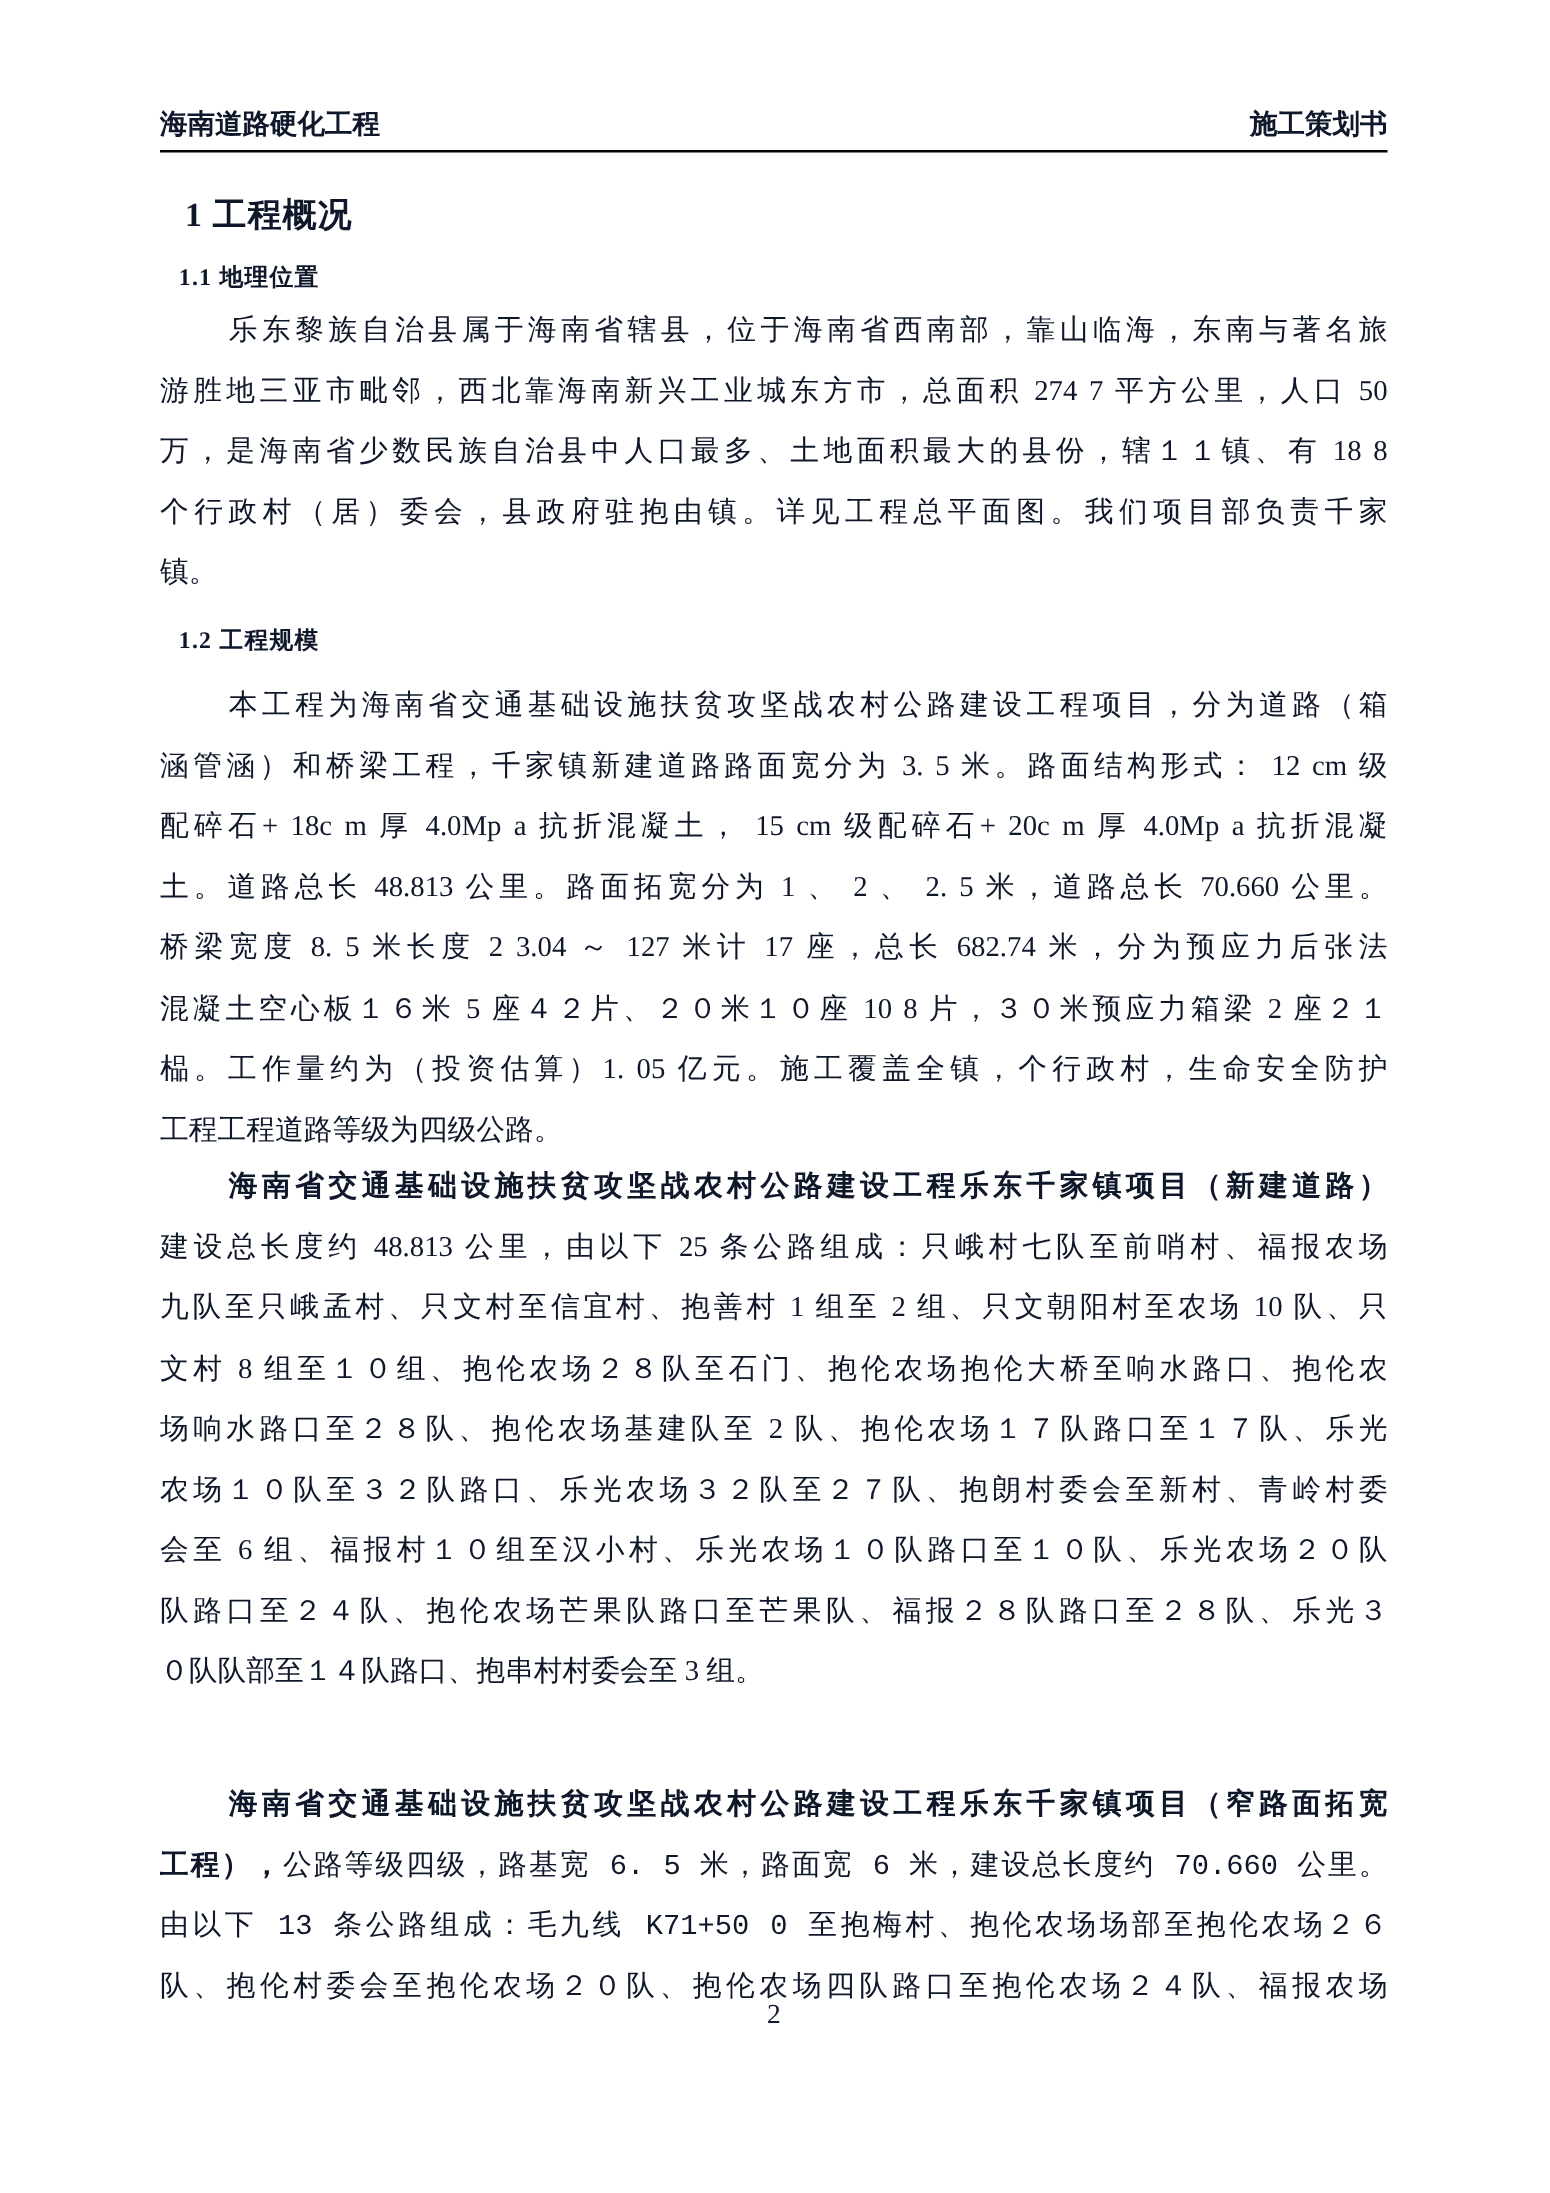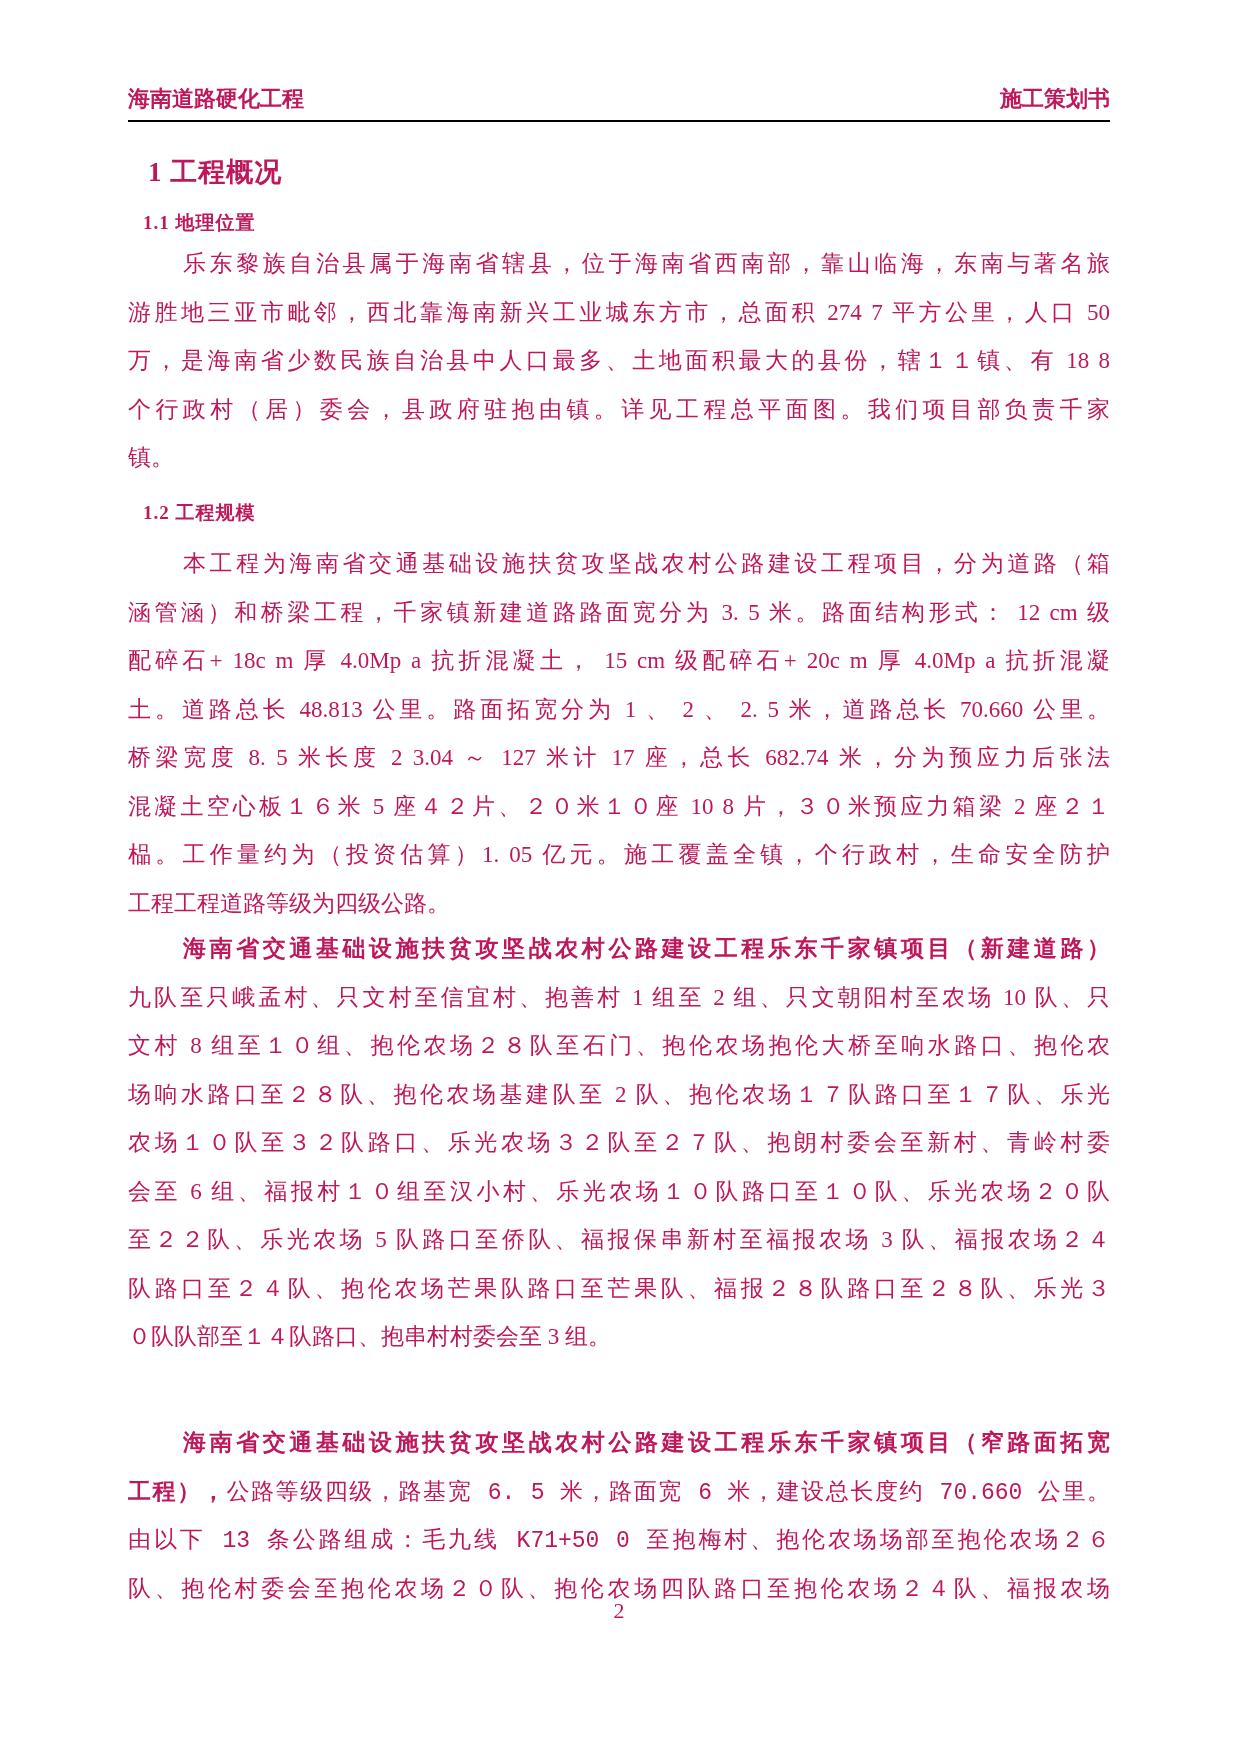--- a/index.html
+++ b/index.html
@@ -1,21 +1,21 @@
 <!DOCTYPE html>
 <html lang="zh"><head>
 <meta charset="utf-8">
 <style>
   html,body{margin:0;padding:0;background:#9e9e9e;}
   .page{
     position:relative;
     width:1240px;height:1754px;
     margin:0 auto;
     background:#ffffff;
-    color:#be185d;
+    color:#0f172a;
     font-family:"Liberation Serif","DejaVu Serif",serif;
     overflow:hidden;
   }
   
   .page-header{
     position:absolute;
     left:128px;right:130px;top:85px;
     display:flex;justify-content:space-between;align-items:flex-end;
     font-size:22px;line-height:28px;font-weight:bold;
     padding-bottom:7px;
@@ -82,26 +82,26 @@
         <div class="line"><span>涵管涵）和桥梁工程，千家镇新建道路路面宽分为 3. 5 米。路面结构形式： 12 cm 级</span></div>
         <div class="line"><span>配碎石+ 18c m 厚 4.0Mp a 抗折混凝土， 15 cm 级配碎石+ 20c m 厚 4.0Mp a 抗折混凝</span></div>
         <div class="line"><span>土。道路总长 48.813 公里。路面拓宽分为 1 、 2 、 2. 5 米，道路总长 70.660 公里。</span></div>
         <div class="line"><span>桥梁宽度 8. 5 米长度 2 3.04 ～ 127 米计 17 座，总长 682.74 米，分为预应力后张法</span></div>
         <div class="line"><span>混凝土空心板１６米 5 座４２片、２０米１０座 10 8 片，３０米预应力箱梁 2 座２１</span></div>
         <div class="line"><span>榀。工作量约为（投资估算）1. 05 亿元。施工覆盖全镇，个行政村，生命安全防护</span></div>
         <div class="line last"><span>工程工程道路等级为四级公路。</span></div>
       </div>
       <div class="block p" style="top: 925px;">
         <div class="line indent"><b>海南省交通基础设施扶贫攻坚战农村公路建设工程乐东千家镇项目（新建道路）</b></div>
+        <div class="line"><span>建设总长度约 48.813 公里，由以下 25 条公路组成：只峨村七队至前哨村、福报农场</span></div>
         <div class="line"><span>九队至只峨孟村、只文村至信宜村、抱善村 1 组至 2 组、只文朝阳村至农场 10 队、只</span></div>
         <div class="line"><span>文村 8 组至１０组、抱伦农场２８队至石门、抱伦农场抱伦大桥至响水路口、抱伦农</span></div>
         <div class="line"><span>场响水路口至２８队、抱伦农场基建队至 2 队、抱伦农场１７队路口至１７队、乐光</span></div>
         <div class="line"><span>农场１０队至３２队路口、乐光农场３２队至２７队、抱朗村委会至新村、青岭村委</span></div>
         <div class="line"><span>会至 6 组、福报村１０组至汉小村、乐光农场１０队路口至１０队、乐光农场２０队</span></div>
-        <div class="line"><span>至２２队、乐光农场 5 队路口至侨队、福报保串新村至福报农场 3 队、福报农场２４</span></div>
         <div class="line"><span>队路口至２４队、抱伦农场芒果队路口至芒果队、福报２８队路口至２８队、乐光３</span></div>
         <div class="line last"><span>０队队部至１４队路口、抱串村村委会至 3 组。</span></div>
       </div>
       <div class="block p" style="top: 1420px; font-family: Liberation Mono, monospace;">
         <div class="line indent"><b>海南省交通基础设施扶贫攻坚战农村公路建设工程乐东千家镇项目（窄路面拓宽</b></div>
         <div class="line"><b>工程），</b><span>公路等级四级，路基宽 6. 5 米，路面宽 6 米，建设总长度约 70.660 公里。</span></div>
         <div class="line"><span>由以下 13 条公路组成：毛九线 K71+50 0 至抱梅村、抱伦农场场部至抱伦农场２６</span></div>
         <div class="line"><span>队、抱伦村委会至抱伦农场２０队、抱伦农场四队路口至抱伦农场２４队、福报农场</span></div>
       </div>
     </main>

